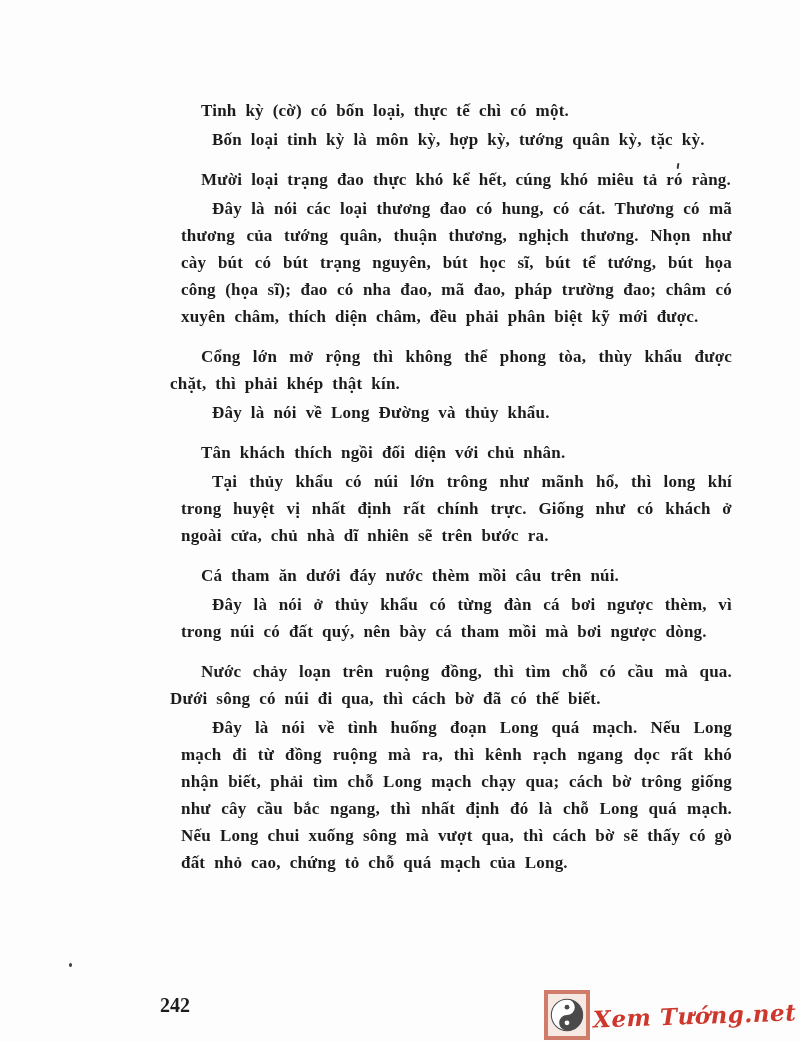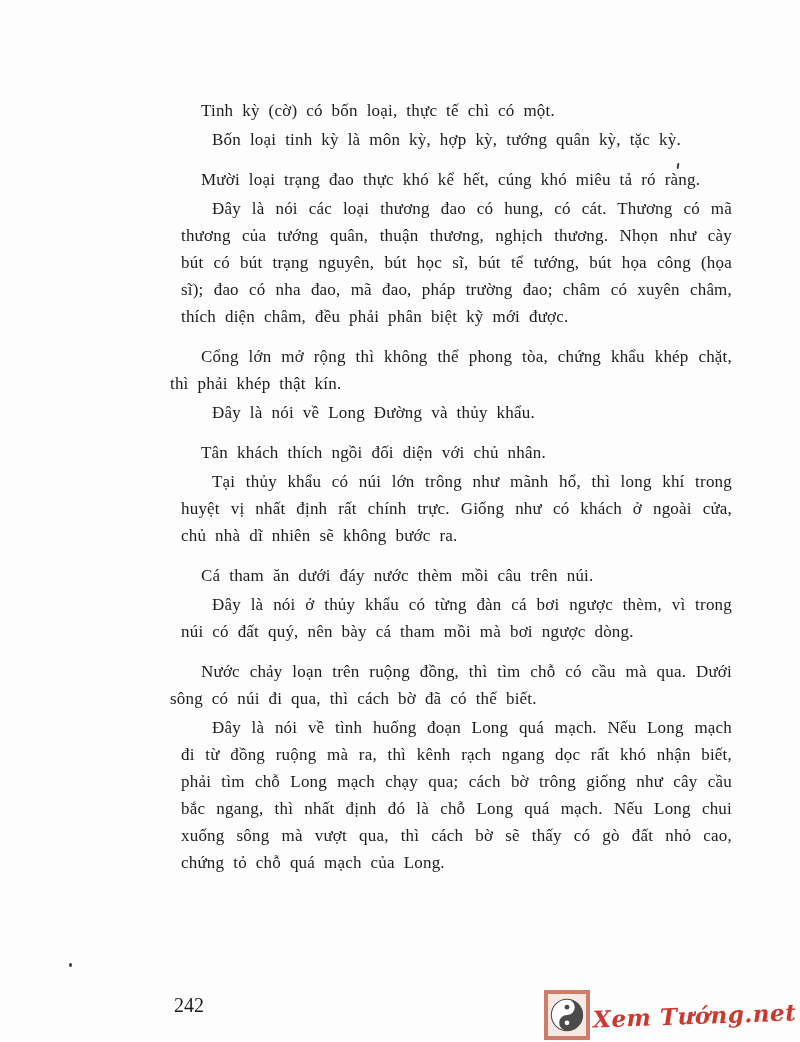--- a/index.html
+++ b/index.html
@@ -17,21 +17,21 @@
     position: absolute;
     left: 170px;
     top: 97px;
     width: 562px;
     color: #1c1c1c;
   }
   .page-body p {
     margin: 0;
     font-size: 17px;
     line-height: 27px;
-    font-weight: normal;
+    font-weight: bold;
     text-align: justify;
     word-spacing: 4.5px;
     letter-spacing: 0.2px;
   }
   p.statement {
     text-indent: 31px;
     margin-top: 13px;
   }
   p.statement:first-child { margin-top: 0; }
   p.commentary {
@@ -39,23 +39,22 @@
     text-indent: 31px;
     margin-top: 2px;
   }
 
   
   .page-number {
     position: absolute;
     left: 160px;
     top: 994px;
     font-size: 20px;
-    font-weight: normal;
+    font-weight: bold;
     color: #1c1c1c;
-    margin-left: 14px;
   }
   .watermark {
     position: absolute;
     right: 4px;
     bottom: 2px;
     display: flex;
     align-items: center;
     gap: 3px;
   }
   .yy-box {
@@ -85,24 +84,24 @@
   .artifact-2 { left: 677px; top: 163px; width: 2px; height: 6px; border-radius: 1px; transform: rotate(8deg); }
 </style>
 </head>
 <body>
 
 <main class="page-body">
   <p class="statement">Tinh kỳ (cờ) có bốn loại, thực tế chì có một.</p>
   <p class="commentary">Bốn loại tinh kỳ là môn kỳ, hợp kỳ, tướng quân kỳ, tặc kỳ.</p>
   <p class="statement">Mười loại trạng đao thực khó kể hết, cúng khó miêu tả ró ràng.</p>
   <p class="commentary">Đây là nói các loại thương đao có hung, có cát. Thương có mã thương của tướng quân, thuận thương, nghịch thương. Nhọn như cày bút có bút trạng nguyên, bút học sĩ, bút tể tướng, bút họa công (họa sĩ); đao có nha đao, mã đao, pháp trường đao; châm có xuyên châm, thích diện châm, đều phải phân biệt kỹ mới được.</p>
-  <p class="statement">Cổng lớn mở rộng thì không thể phong tòa, chứng khẩu khép chặt, thì phải khép thật kín.</p>
+  <p class="statement">Cổng lớn mở rộng thì không thể phong tòa, thùy khẩu được chặt, thì phải khép thật kín.</p>
   <p class="commentary">Đây là nói về Long Đường và thủy khẩu.</p>
   <p class="statement">Tân khách thích ngồi đối diện với chủ nhân.</p>
-  <p class="commentary">Tại thủy khẩu có núi lớn trông như mãnh hổ, thì long khí trong huyệt vị nhất định rất chính trực. Giống như có khách ở ngoài cửa, chủ nhà dĩ nhiên sẽ không bước ra.</p>
+  <p class="commentary">Tại thủy khẩu có núi lớn trông như mãnh hổ, thì long khí trong huyệt vị nhất định rất chính trực. Giống như có khách ở ngoài cửa, chủ nhà dĩ nhiên sẽ trên bước ra.</p>
   <p class="statement">Cá tham ăn dưới đáy nước thèm mồi câu trên núi.</p>
   <p class="commentary">Đây là nói ở thủy khẩu có từng đàn cá bơi ngược thèm, vì trong núi có đất quý, nên bày cá tham mồi mà bơi ngược dòng.</p>
   <p class="statement">Nước chảy loạn trên ruộng đồng, thì tìm chỗ có cầu mà qua. Dưới sông có núi đi qua, thì cách bờ đã có thế biết.</p>
   <p class="commentary">Đây là nói về tình huống đoạn Long quá mạch. Nếu Long mạch đi từ đồng ruộng mà ra, thì kênh rạch ngang dọc rất khó nhận biết, phải tìm chỗ Long mạch chạy qua; cách bờ trông giống như cây cầu bắc ngang, thì nhất định đó là chỗ Long quá mạch. Nếu Long chui xuống sông mà vượt qua, thì cách bờ sẽ thấy có gò đất nhỏ cao, chứng tỏ chỗ quá mạch của Long.</p>
 </main>
 
 <div class="page-number">242</div>
 
 <div class="watermark">
   <span class="yy-box">

